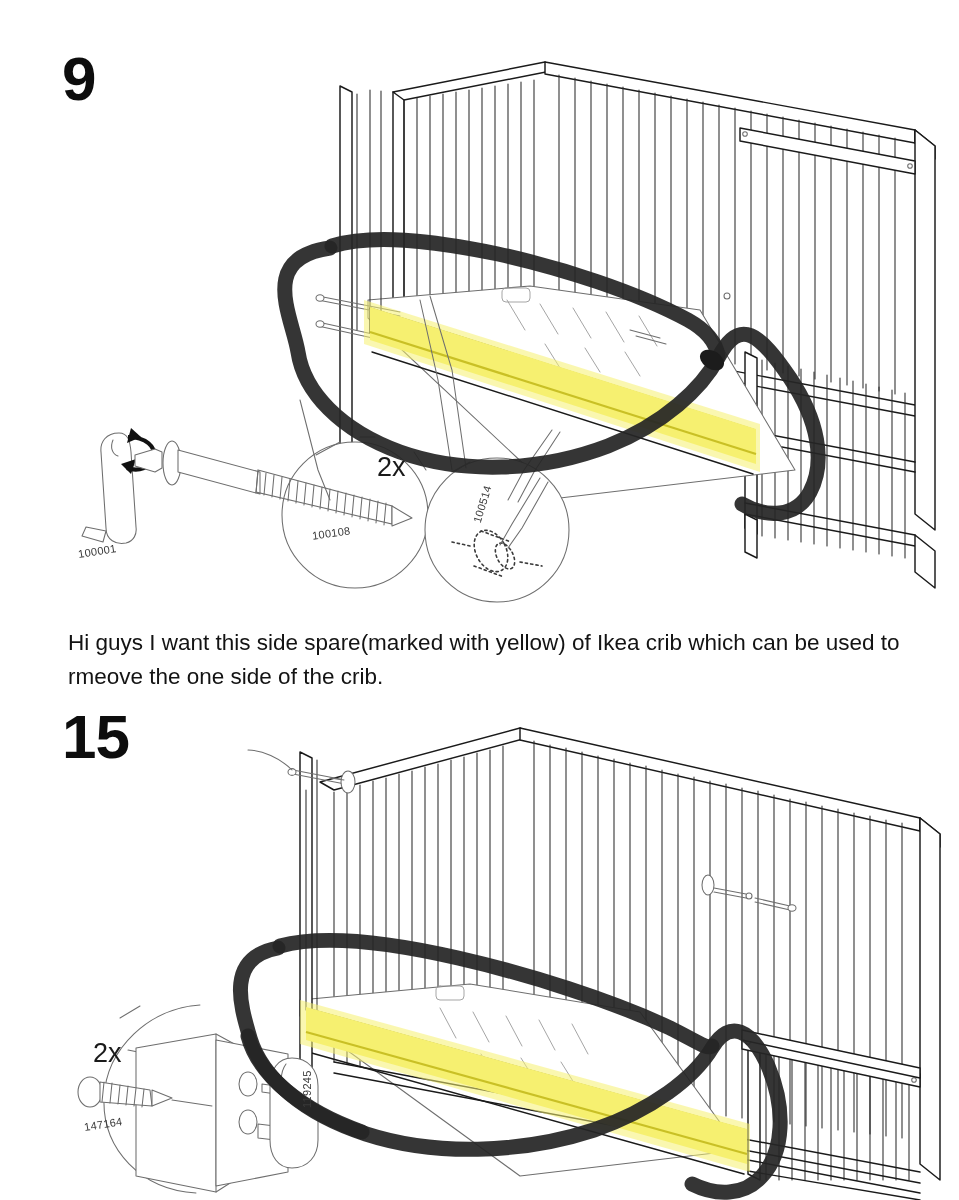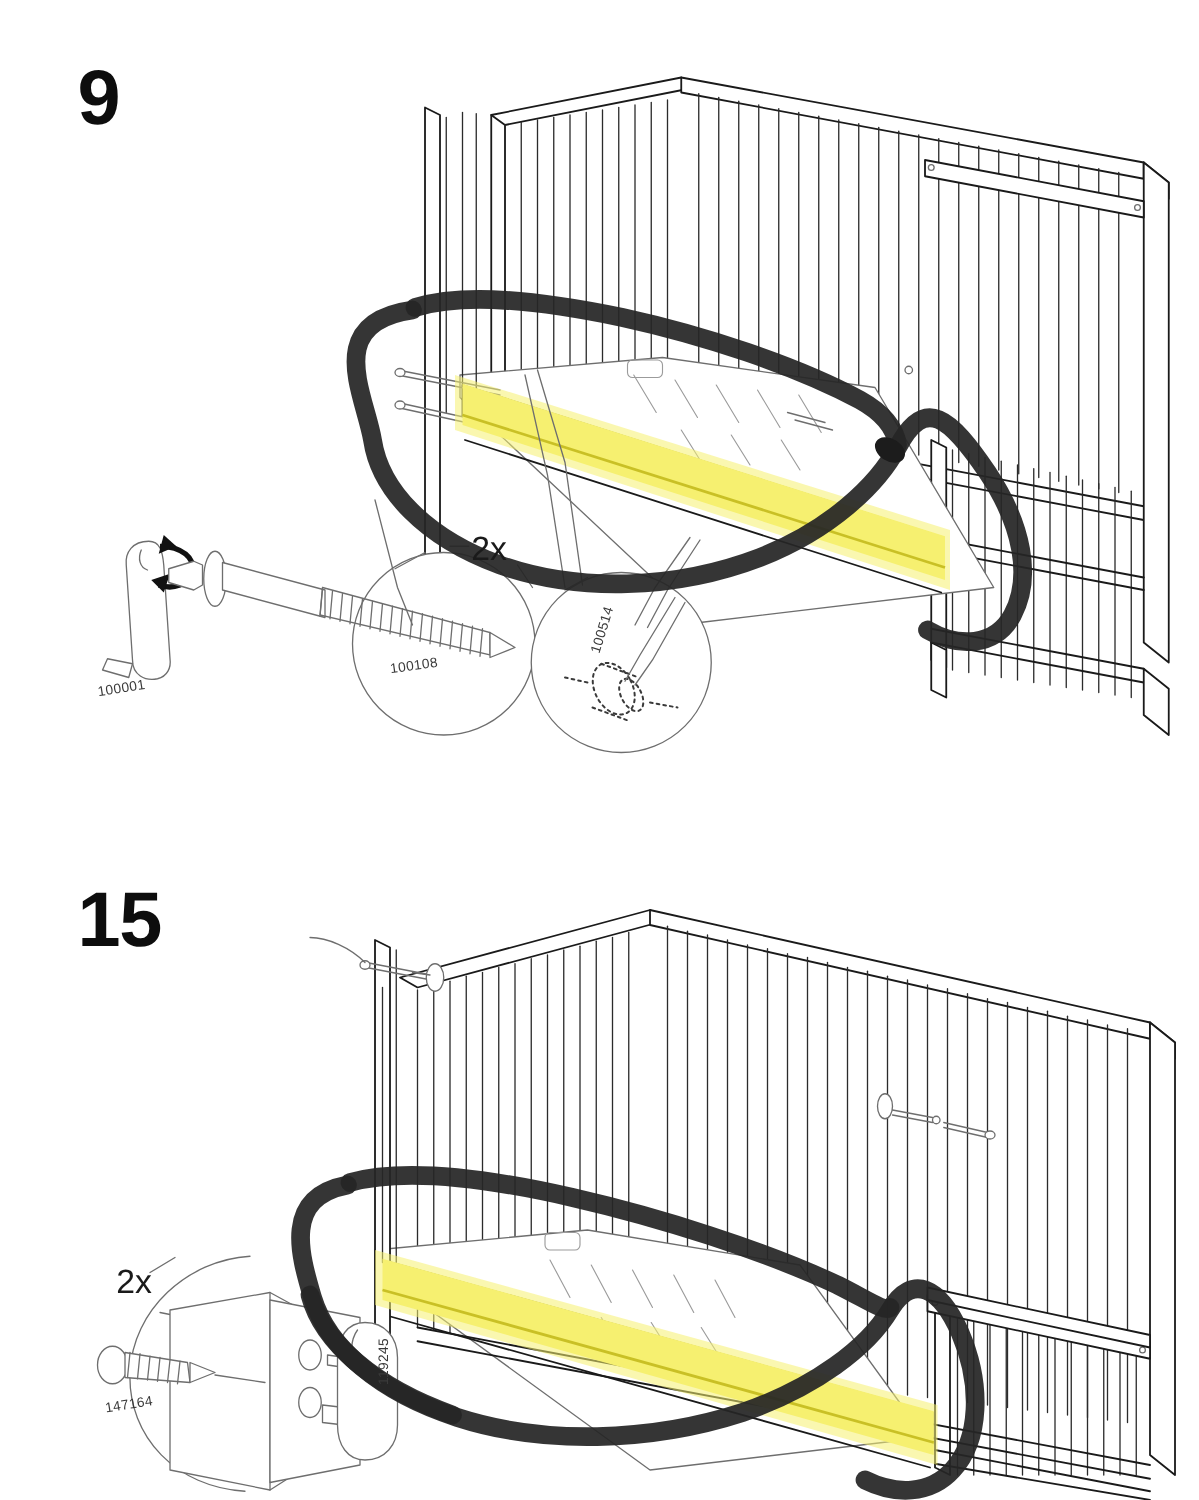--- a/index.html
+++ b/index.html
@@ -30,20 +30,21 @@
   }
   #step9-num { left: 62px; top: 48px; }
   #step10-num { left: 62px; top: 706px; }
 
   .qty {
     position: absolute;
     font-family: "Liberation Sans", sans-serif;
     font-size: 27px;
     font-weight: 400;
     color: #1a1a1a;
+    margin-top: 28px;
   }
   #qty9 { left: 377px; top: 424px; }
   #qty10 { left: 93px; top: 1010px; }
 
   .partnum {
     position: absolute;
     font-family: "Liberation Sans", sans-serif;
     font-size: 11px;
     color: #3a3a3a;
     letter-spacing: 0.3px;
@@ -319,20 +320,21 @@
       <path class="marker" stroke-width="17" d="M332,246 C372,234 430,240 498,254 C562,268 636,292 688,320 C706,330 716,342 718,356"></path>
       <ellipse cx="712" cy="360" rx="13" ry="9" fill="#1c1c1c" transform="rotate(32 712 360)"></ellipse>
     </g>
   </svg>
 
   <div class="qty" id="qty9">2x</div>
   <div class="partnum" id="pn-100001">100001</div>
   <div class="partnum" id="pn-100108">100108</div>
   <div class="partnum" id="pn-100514">100514</div>
 
+  <div id="caption">Hi guys I want this side spare(marked with yellow) of Ikea crib which can be used to rmeove the one side of the crib.</div>
 
   <div class="step-num" id="step10-num">15</div>
 
   <svg class="layer" id="svg-step10" viewBox="0 0 959 1200">
 
     <g>
 
       <path class="fillw" d="M320,782 L520,728 L534,736 L334,790 Z"></path>
 
       <path class="fillw" d="M520,728 L920,818 L920,831 L520,740 Z"></path>

